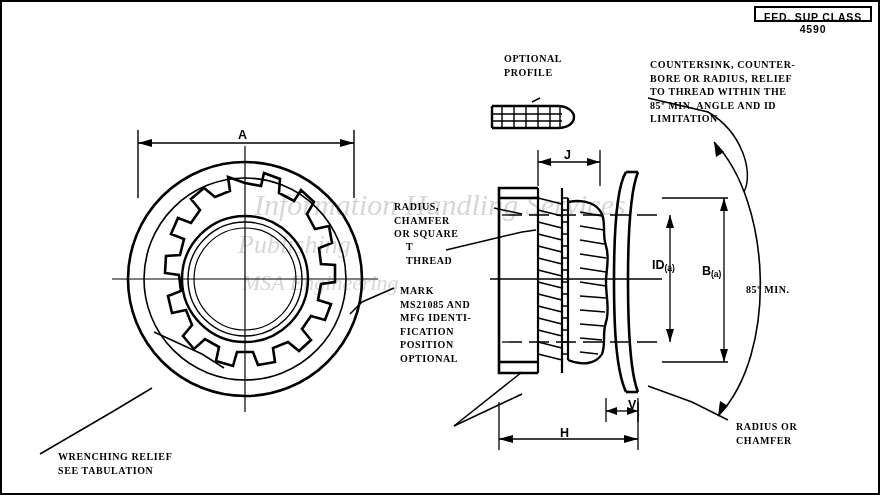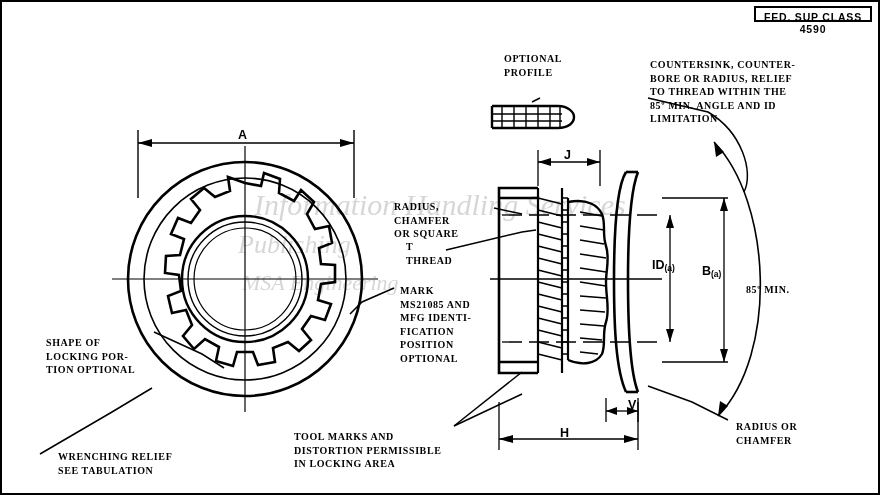--- a/index.html
+++ b/index.html
@@ -298,30 +298,24 @@
   <div class="lbl" style="left:404px; top:238px;">T
 THREAD</div>
 
   <div class="lbl" style="left:398px; top:282px;">MARK
 MS21085 AND
 MFG IDENTI-
 FICATION
 POSITION
 OPTIONAL</div>
 
-  <div class="lbl" style="left:44px; top:334px;">SHAPE OF
-LOCKING POR-
-TION OPTIONAL</div>
 
   <div class="lbl" style="left:56px; top:448px;">WRENCHING RELIEF
 SEE TABULATION</div>
 
-  <div class="lbl" style="left:292px; top:428px;">TOOL MARKS AND
-DISTORTION PERMISSIBLE
-IN LOCKING AREA</div>
 
   <div class="lbl" style="left:734px; top:418px;">RADIUS OR
 CHAMFER</div>
 
   <div class="lbl" style="left:744px; top:270px;margin-top:11px;">85º MIN.</div>
 
   <div class="dim" style="left:236px; top:126px;">A</div>
 
   <div class="dim" style="left:562px; top:146px;">J</div>
 

